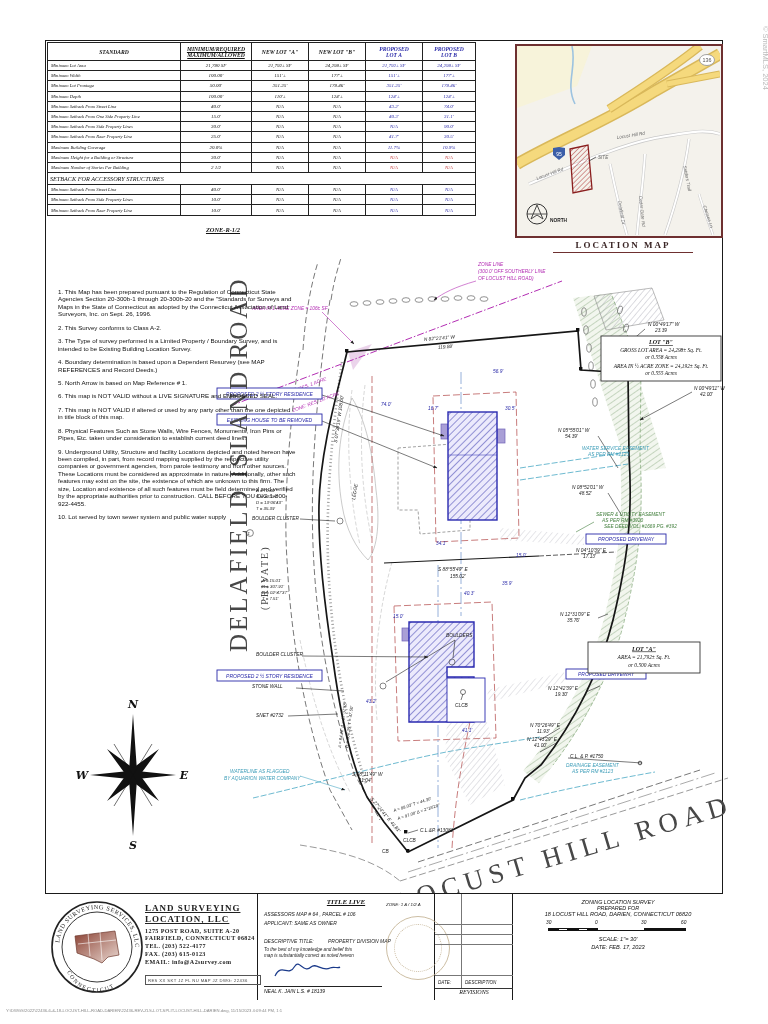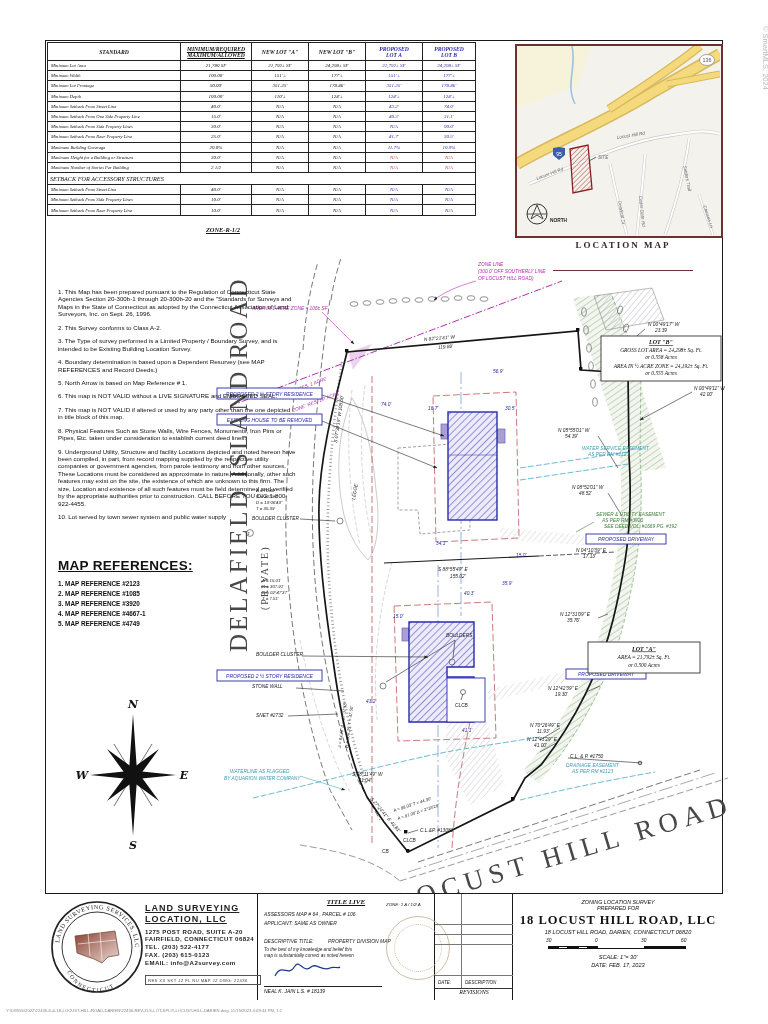--- a/index.html
+++ b/index.html
@@ -29,21 +29,21 @@
   .gnotes h2,.maprefs h2{margin:0 0 6px 0;font:bold 13.5px "Liberation Sans",sans-serif;
                          text-decoration:underline;letter-spacing:.3px;}
   .gnotes p{margin:0 0 6px 0;font:6.2px/1.2 "Liberation Sans",sans-serif;text-align:left;}
   .maprefs{position:absolute;left:58px;top:558px;width:238px;}
   .maprefs div{font:bold 6.4px/1.55 "Liberation Sans",sans-serif;}
   
   .locmap{position:absolute;left:515px;top:44px;width:208px;height:194px;border:2.6px solid #6e3030;
           box-sizing:border-box;background:#f4f2ec;}
   .locmap-caption{position:absolute;left:553px;top:240px;width:140px;text-align:center;
                   font:bold 9px "Liberation Serif",serif;letter-spacing:2px;color:#3a2525;
-                  border-bottom:1px solid #6e3030;padding-bottom:20px;}
+                  border-bottom:1px solid #6e3030;padding-bottom:2px;}
   
   .t-i{font:italic 4.8px "Liberation Sans",sans-serif;fill:#1d1d1d;}
   .t-tiny{font:italic 4.3px "Liberation Sans",sans-serif;fill:#1d1d1d;}
   .t-mag{fill:#b32db3;}
   .t-cyan{fill:#3d9db8;}
   .t-green{fill:#44803f;}
   .t-red{fill:#b04343;}
   .t-dim{font:italic 4.8px "Liberation Sans",sans-serif;fill:#2929a8;}
   .t-box{font:italic 5px "Liberation Sans",sans-serif;fill:#2929a8;text-anchor:middle;}
   .t-lot{font:italic 5.4px "Liberation Serif",serif;fill:#111;text-anchor:middle;}
@@ -52,21 +52,21 @@
   .t-comp{font:bold italic 11px "DejaVu Serif",serif;fill:#111;text-anchor:middle;}
   .t-map{font:italic 4.6px "Liberation Sans",sans-serif;fill:#6a6a6a;}
   
   .tblock{position:absolute;left:45px;top:893px;width:678px;height:106px;border-top:1.8px solid #1a1a1a;
           box-sizing:border-box;background:#fff;}
   .tb-box{position:absolute;top:0;height:106px;box-sizing:border-box;}
   .tb-left{left:0;width:213px;border-right:1.6px solid #1a1a1a;}
   .tb-mid{left:213px;width:177px;border-right:1.2px solid #1a1a1a;}
   .tb-rev{left:390px;width:78px;border-right:1.6px solid #1a1a1a;}
   .tb-right{left:468px;width:210px;text-align:center;}
-  .company{position:absolute;left:100px;top:9px;width:112px;font-family:Liberation Sans, sans-serif;color:#222;}
+  .company{position:absolute;left:100px;top:9px;width:112px;font-family:Liberation Serif, serif;color:#222;}
   .company .cn{font-weight:bold;font-size:9px;letter-spacing:1px;text-decoration:underline;line-height:1.25;}
   .company .ca{font-weight:bold;font-size:6.1px;line-height:1.3;letter-spacing:.4px;}
   .stamps{position:absolute;left:100px;top:81px;width:110px;border:.8px solid #555;
           font:4.2px "Liberation Sans",sans-serif;color:#444;padding:1.5px 2px;letter-spacing:.4px;}
   .tb-mid .tt{position:absolute;left:28px;top:4px;width:120px;text-align:center;
               font:bold italic 7px "Liberation Serif",serif;text-decoration:underline;}
   .tb-mid .fl{position:absolute;font:italic 5px "Liberation Sans",sans-serif;color:#222;}
   .tb-mid .cert{position:absolute;font:italic 4.6px "Liberation Sans",sans-serif;color:#222;}
   .sig-line{position:absolute;left:6px;top:92px;width:118px;border-top:.8px solid #222;
             font:italic 5px "Liberation Sans",sans-serif;padding-top:1px;}
@@ -544,28 +544,20 @@
     <p>3.  The Type of survey performed is a Limited  Property / Boundary Survey, and is intended to be Existing Building Location Survey.</p>
     <p>4.  Boundary determination is based upon a Dependent Resurvey (see MAP REFERENCES and Record Deeds.)</p>
     <p>5.  North Arrow is based on Map Reference # 1.</p>
     <p>6.  This map is  NOT VALID without a LIVE SIGNATURE and EMBOSSED SEAL.</p>
     <p>7.  This map is NOT VALID if altered or used by any party other than the one depicted in title block of this map.</p>
     <p>8.  Physical Features Such as Stone Walls, Wire Fences, Monuments, Iron Pins or Pipes, Etc. taken under consideration to establish current deed lines.</p>
     <p>9. Underground Utility, Structure and facility Locations depicted and noted hereon have been compiled, in part, from record mapping  supplied by  the  respective utility companies or government  agencies, from parole testimony and from other sources. These Locations must be considered as approximate in nature. Additionally,  other  such features may  exist  on the site, the existence of which are  unknown to this  firm. The size, Location and existence of all such features must be field determined and verified by the  appropriate authorities prior to construction. CALL BEFORE YOU DIG 1-800-922-4455.</p>
     <p>10. Lot served by town sewer system and public water supply</p>
   </div>
 
-  <div class="maprefs">
-    <h2>MAP REFERENCES:</h2>
-    <div>1.  MAP REFERENCE #2123</div>
-    <div>2.  MAP REFERENCE #1085</div>
-    <div>3.  MAP REFERENCE #3920</div>
-    <div>4.  MAP REFERENCE #4667-1</div>
-    <div>5.  MAP REFERENCE #4749</div>
-  </div>
 
   <div class="locmap">
     <svg width="203" height="189" viewBox="0 0 203 189">
       <defs>
         <pattern id="redHatch" width="3.5" height="3.5" patternTransform="rotate(45)" patternUnits="userSpaceOnUse">
           <line x1="0" y1="0" x2="0" y2="3.5" stroke="#b23a3a" stroke-width="1"></line>
         </pattern>
       </defs>
       <rect width="203" height="189" fill="#f4f2ec"></rect>
       <polygon points="0,0 75,0 60,40 0,62" fill="#f7f3da"></polygon>
@@ -676,21 +668,20 @@
       <div class="rev-grid"></div>
       <div class="rev-col"></div>
       <div class="rev-lbl" style="left:3px;top:86px">DATE:</div>
       <div class="rev-lbl" style="left:30px;top:86px">DESCRIPTION</div>
       <div class="rev-title">REVISIONS</div>
     </div>
 
     <div class="tb-box tb-right">
       <div class="s1">ZONING LOCATION SURVEY</div>
       <div class="s2">PREPARED FOR</div>
-      <div class="client">18  LOCUST  HILL  ROAD,  LLC</div>
       <div class="caddr">18 LOCUST HILL ROAD, DARIEN, CONNECTICUT 06820</div>
       <div class="sbar">
         <span class="tick" style="left:-2px">30</span>
         <span class="tick" style="left:47px">0</span>
         <span class="tick" style="left:93px">30</span>
         <span class="tick" style="left:133px">60</span>
         <span class="seg" style="left:0;width:10px;background:#111"></span>
         <span class="seg" style="left:10px;width:10px;border:0.7px solid #111"></span>
         <span class="seg" style="left:20px;width:10px;background:#111"></span>
         <span class="seg" style="left:30px;width:10px;border:0.7px solid #111"></span>

